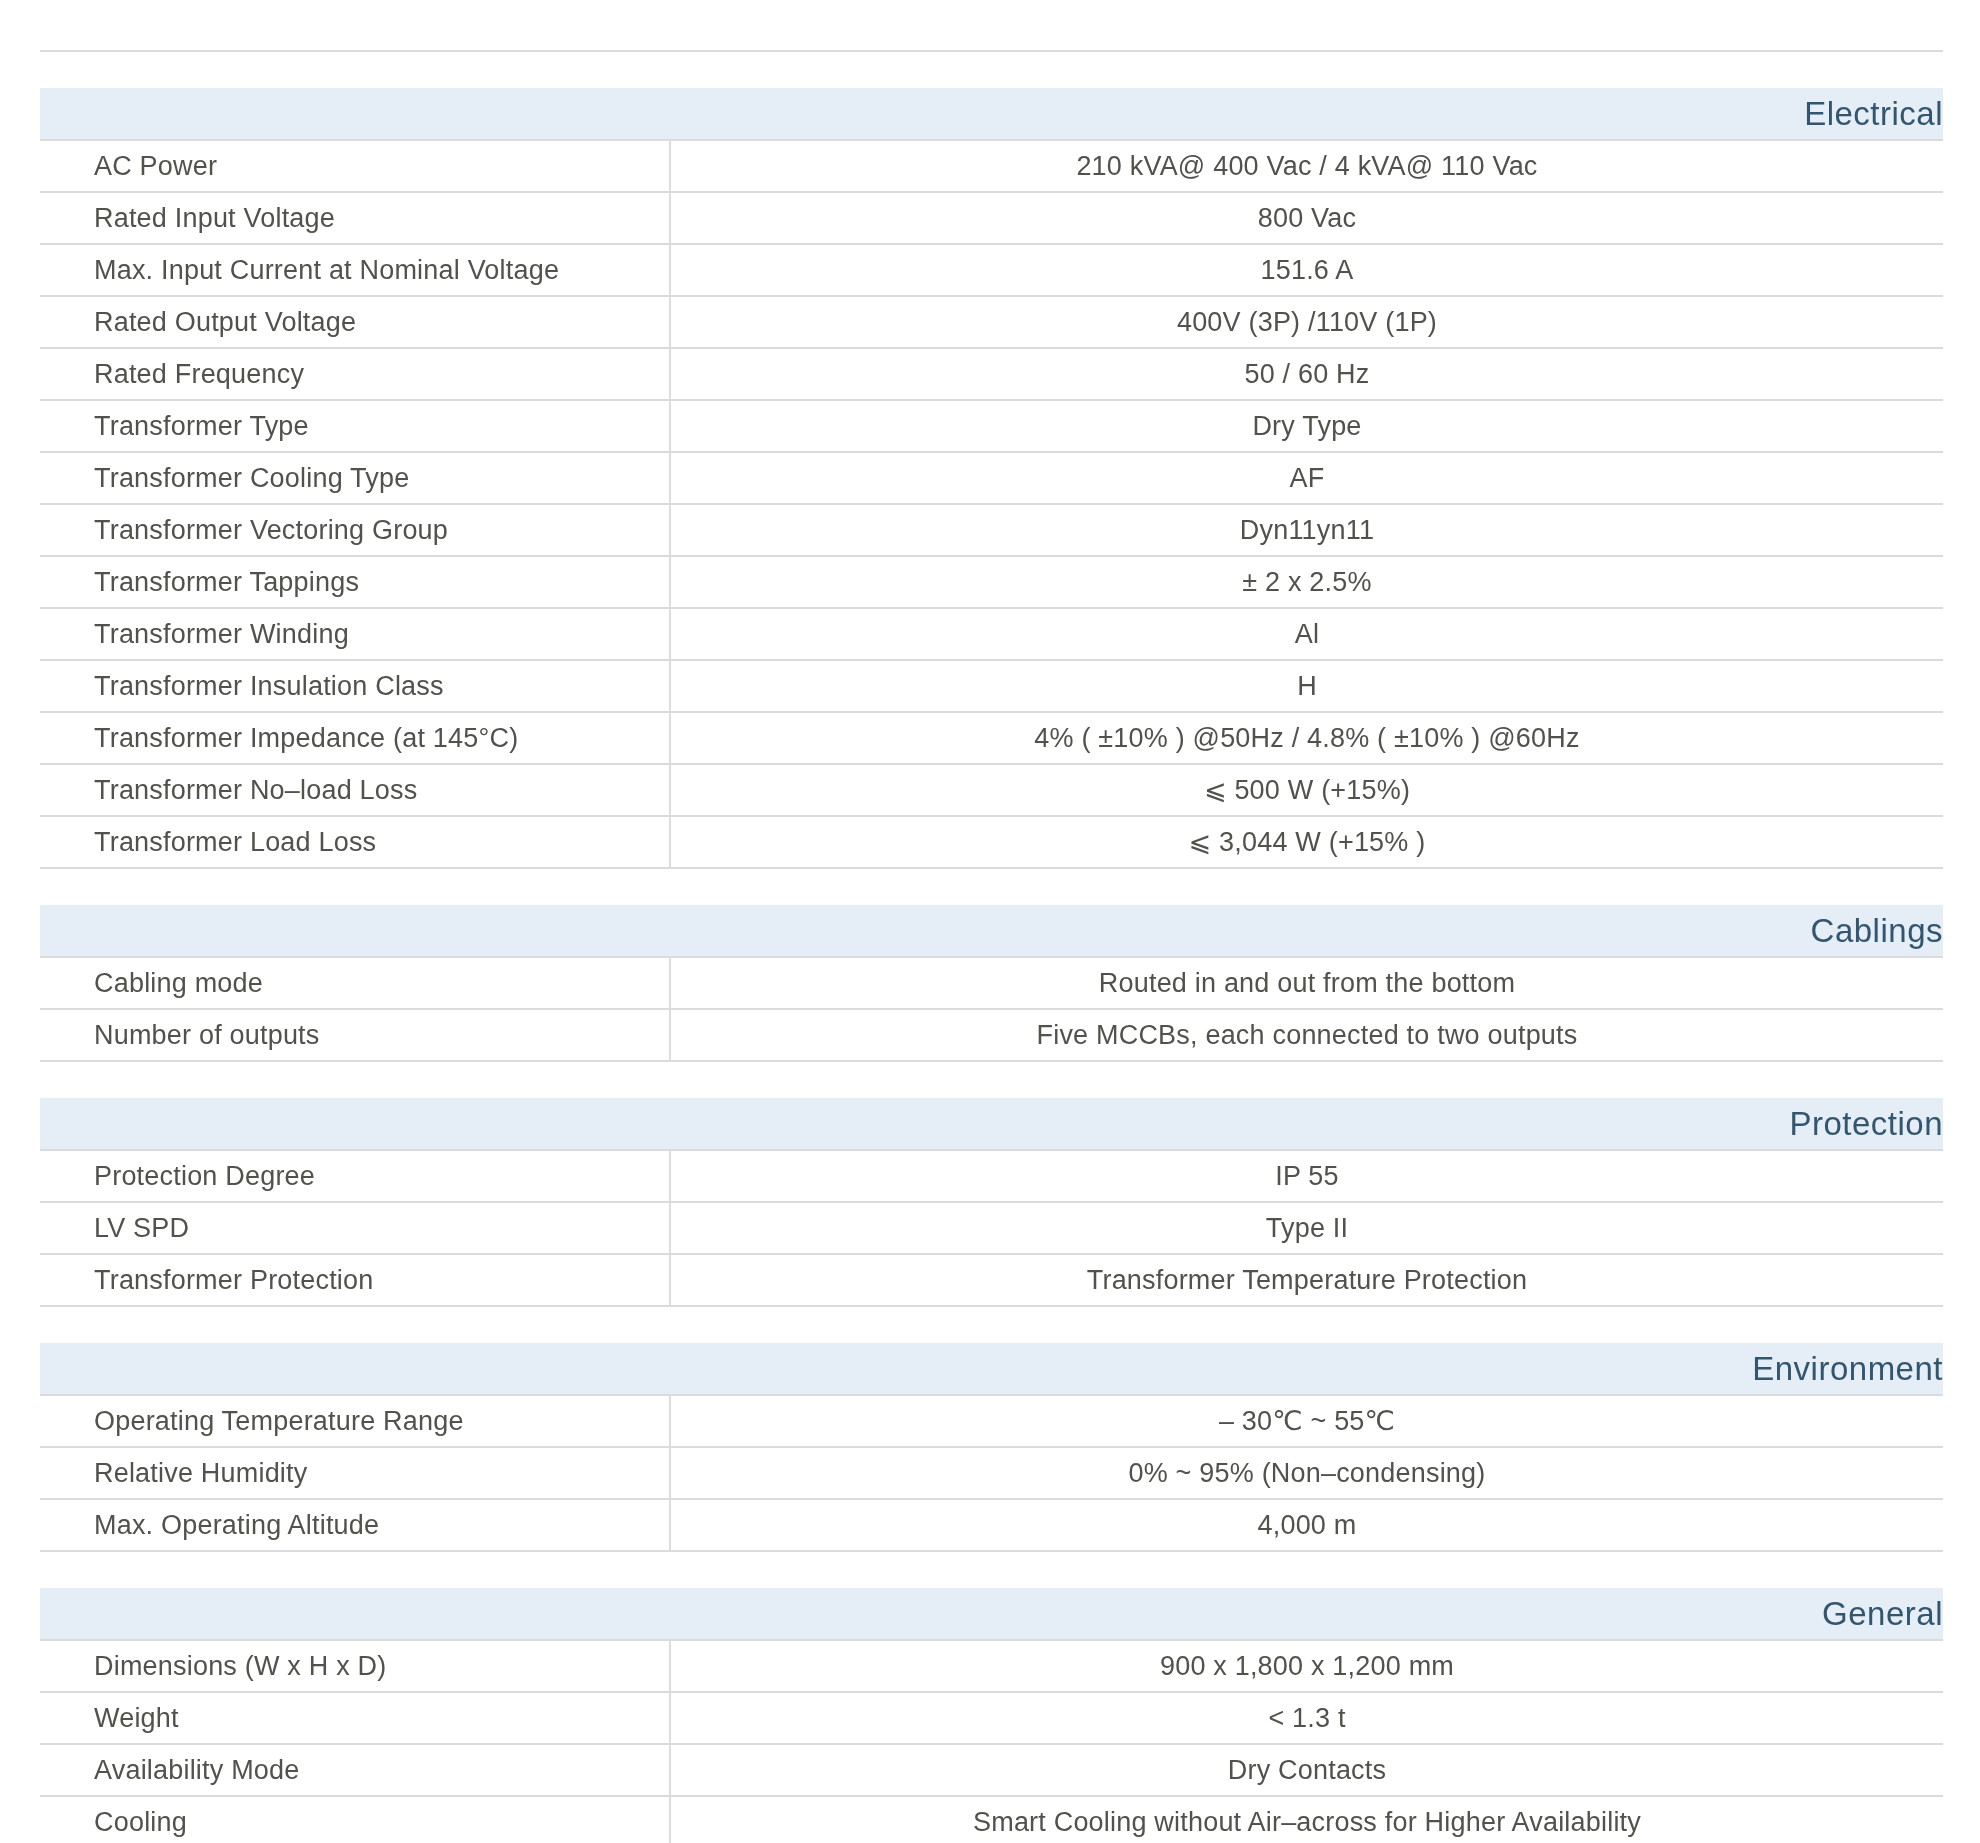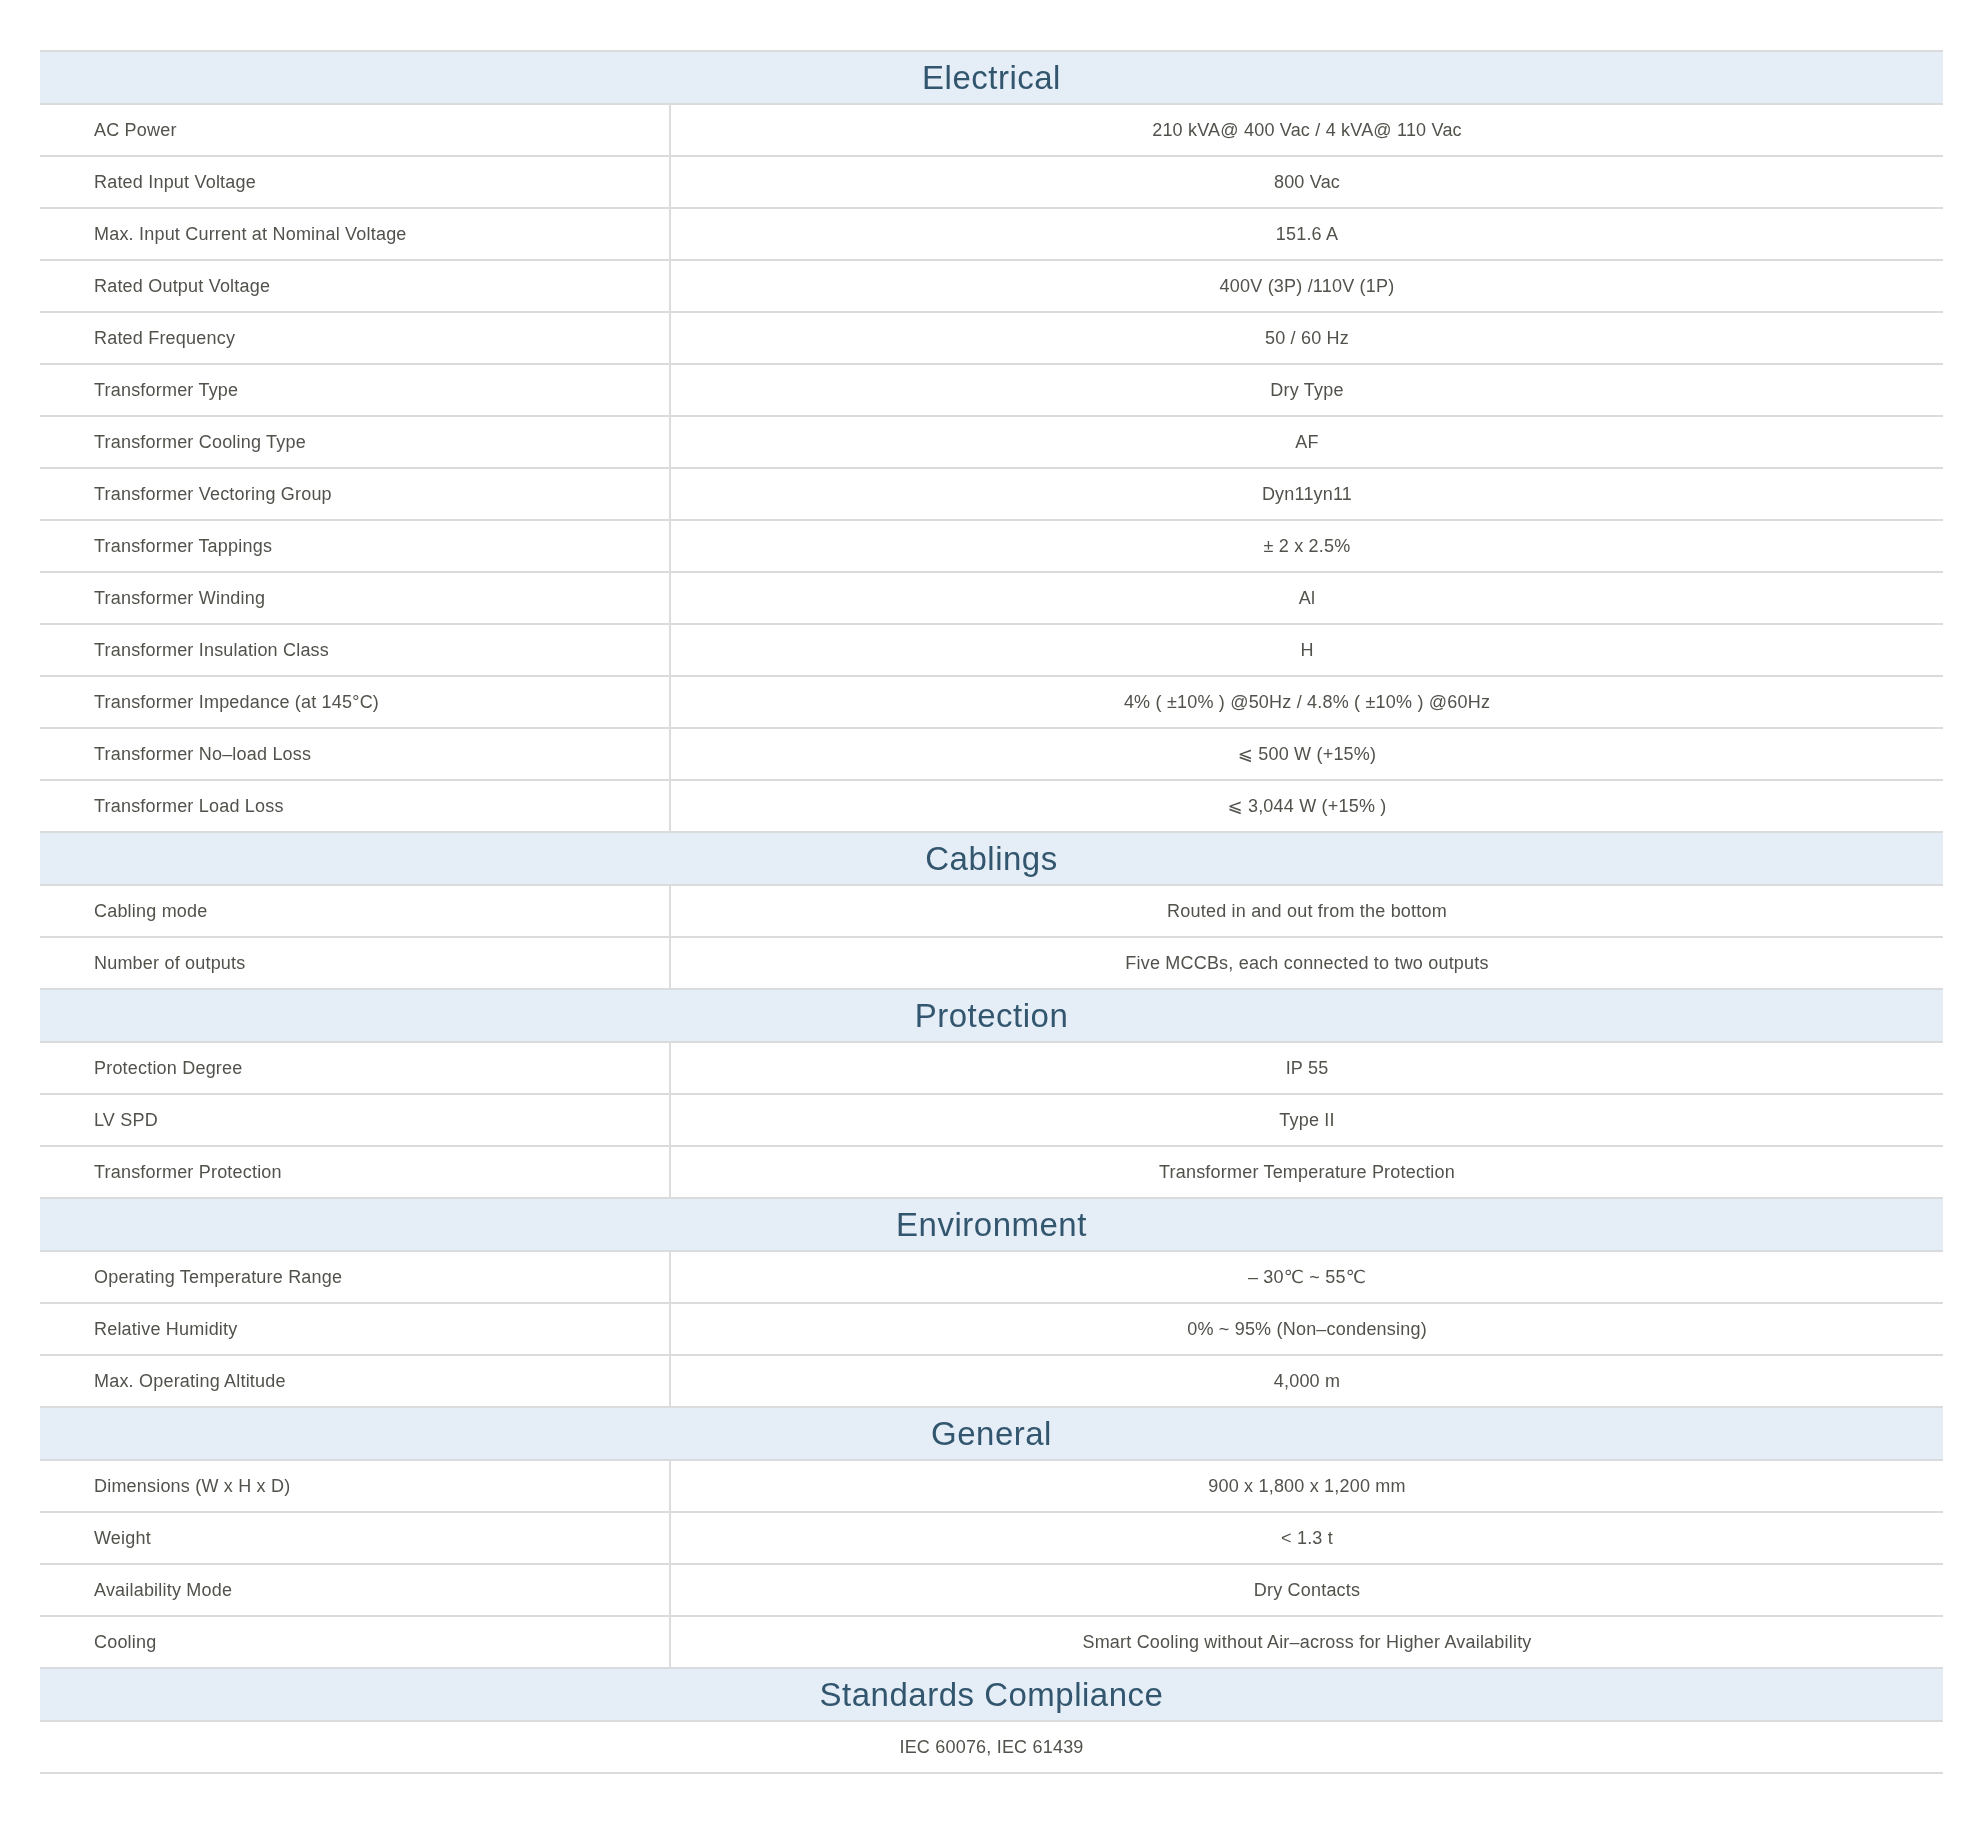--- a/index.html
+++ b/index.html
@@ -19,31 +19,32 @@
     top: 50px;
     width: 1903px;
     border-top: 2px solid var(--row-border, #dadbdc);
   }
   .section-header {
     height: 51px;
     background: var(--section-header-bg, #e5edf6);
     border-bottom: 2px solid var(--row-border, #dadbdc);
     display: flex;
     align-items: center;
-    justify-content: center;
+    justify-content: flex-end;
     font-size: 33px;
     letter-spacing: 0.5px;
     color: var(--section-header-text, #33566f);
+    margin-top: 36px;
   }
   .spec-row {
     display: flex;
     height: 50px;
     border-bottom: 2px solid var(--row-border, #dadbdc);
     background: #ffffff;
-    font-size: 18px;
+    font-size: 27px;
     letter-spacing: 0.2px;
     color: var(--body-text, #51524b);
   }
   .spec-row .label-cell {
     width: 631px;
     box-sizing: border-box;
     border-right: 2px solid var(--column-divider, #dcddde);
     padding-left: 54px;
     display: flex;
     align-items: center;

